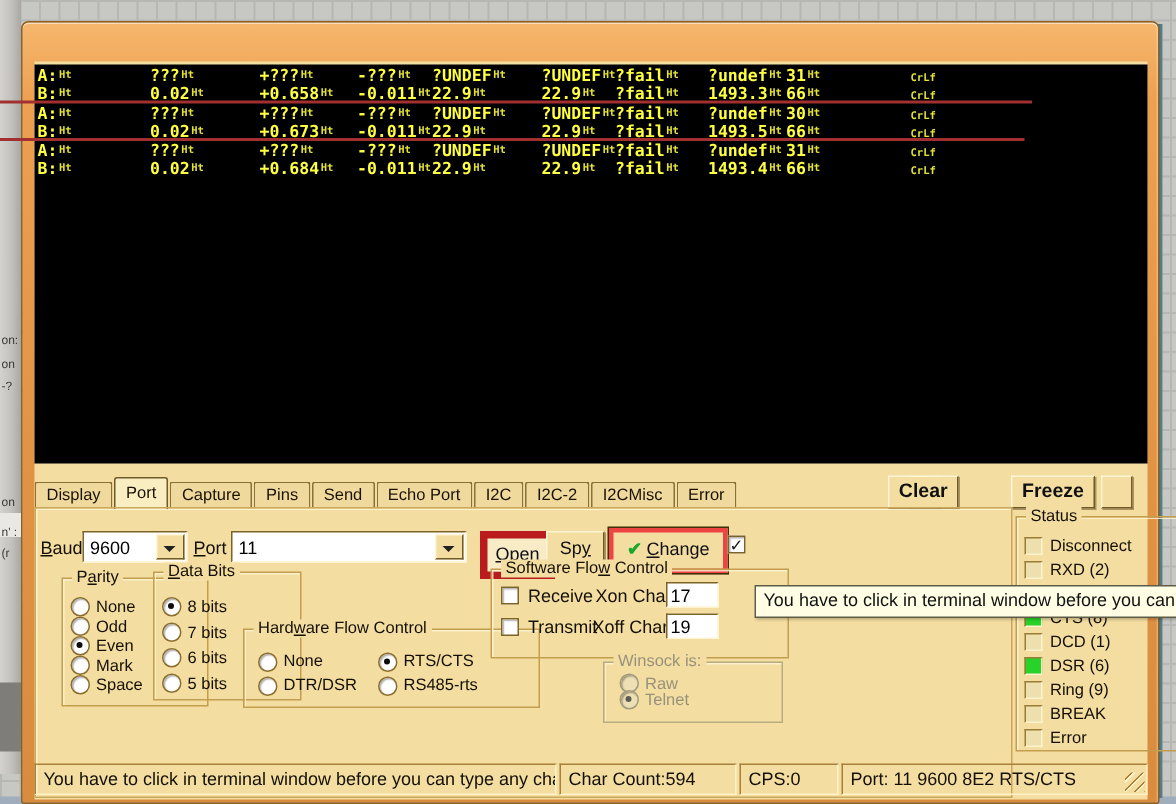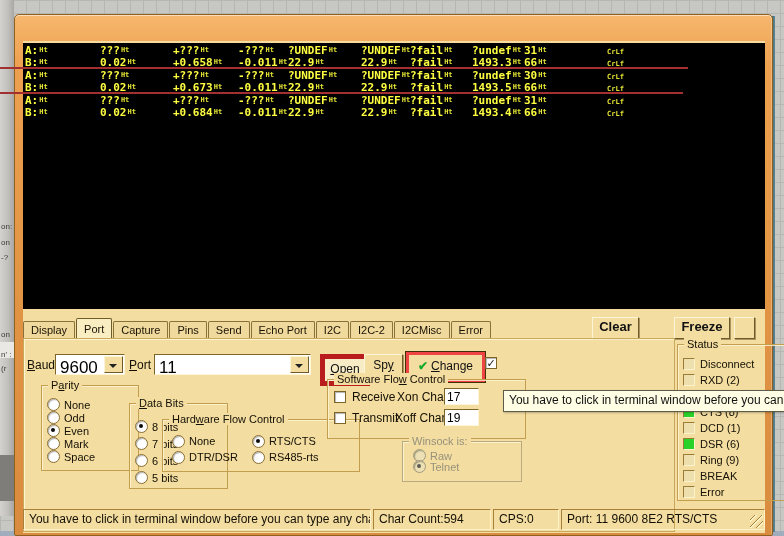--- a/index.html
+++ b/index.html
@@ -63,21 +63,21 @@
   .tabsheet{position:absolute;left:0;top:297px;width:650px;height:192px;
     border:1px solid #c9a85c;box-shadow:inset 1px 1px 0 rgba(255,246,214,.9);}
   .groupbox{position:absolute;border:1px solid #c39e4e;box-shadow:inset 1px 1px 0 rgba(255,246,214,.8);padding-left:40px;}
   .gtitle{position:absolute;top:-7px;left:6px;background:#f3dda1;padding:0 3px;font-size:11px;color:#141005;white-space:nowrap;}
   .gtitle.dis{color:#98927c;}
   .groupbox.dis{border-color:#b9ab80;}
 
   .lbl{position:absolute;font-size:12px;color:#141005;white-space:nowrap;}
   .combo{position:absolute;height:21px;background:#fff;box-sizing:border-box;
     border:1px solid;border-color:#7c6326 #fff6d8 #fff6d8 #7c6326;}
-  .combo .cval{position:absolute;left:4px;top:3px;font-size:17px;color:#000;}
+  .combo .cval{position:absolute;left:4px;top:3px;font-size:12px;color:#000;}
   .combo .carrow{position:absolute;right:1px;top:1px;bottom:1px;width:17px;background:#f3dda1;
     border:1px solid;border-color:#fdf5d6 #6f5a28 #6f5a28 #fdf5d6;}
   .combo .carrow::after{content:"";position:absolute;left:4px;top:7px;border:4px solid transparent;border-top-color:#222;}
 
   .pbtn{position:absolute;background:#f3dda1;text-align:center;
     border:1px solid;border-color:#fdf5d6 #6f5a28 #6f5a28 #fdf5d6;box-shadow:1px 1px 0 rgba(80,60,20,.45);
     font:12px/20px "Liberation Sans",sans-serif;color:#111;}
   .pbtn.flat{background:#f7ecc6;border:5px solid #b91c1c;box-shadow:none;}
   .pbtn.default{border:3px solid #ef4444;box-shadow:0 0 0 1px #403008, 1px 1px 0 rgba(80,60,20,.4);}
   .checkmark{color:#18a82a;font-weight:bold;margin-right:3px;}
@@ -267,21 +267,21 @@
             <span class="radio"></span>
             <span class="rlabel">Mark</span>
           </div>
           <div class="rrow" style="height: 13px;">
             <span class="radio"></span>
             <span class="rlabel">Space</span>
           </div>
         </div>
     </div>
 
-    <div class="groupbox" style="left:79px;top:362px;width:57px;height:84px;margin-left:27px;">
+    <div class="groupbox" style="left:79px;top:340px;width:57px;height:84px;">
       <span class="gtitle" id="databits-title"><u>D</u>ata Bits</span>
       <div class="vlist" style="left:5px;top:14px;" id="databits-list">
           <div class="rrow" style="height: 17px;">
             <span class="radio sel"></span>
             <span class="rlabel">8 bits</span>
           </div>
           <div class="rrow" style="height: 17px;">
             <span class="radio"></span>
             <span class="rlabel">7 bits</span>
           </div>

